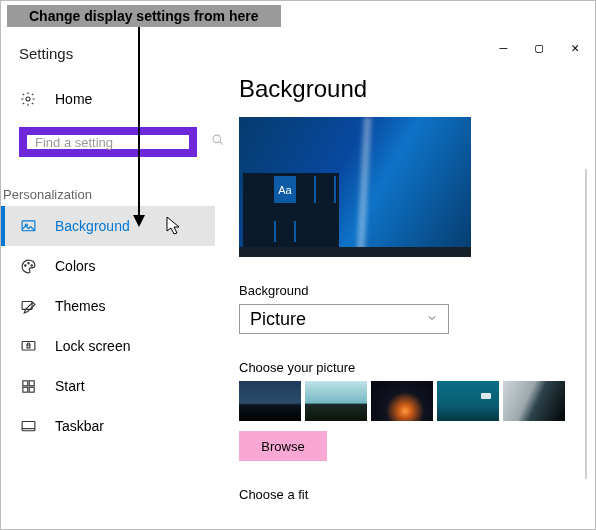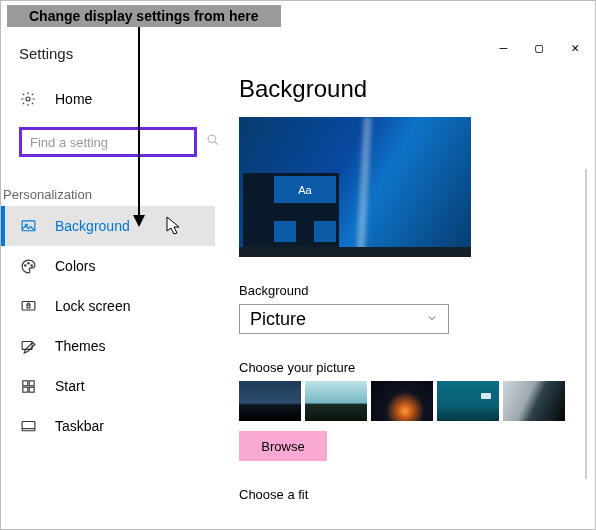--- a/index.html
+++ b/index.html
@@ -10,32 +10,32 @@
   .titlebar-title { font-size: 15px; color: #222; }
   .window-controls { position: absolute; top: 40px; right: 16px; display: flex; gap: 28px; align-items: center; }
   .window-controls span { font-size: 13px; color: #000; font-family: Consolas, monospace; line-height: 1; }
   .main { display: flex; height: calc(100% - 60px); }
   .sidebar { width: 214px; padding-top: 18px; display: flex; flex-direction: column; }
   .side-row { display: flex; align-items: center; height: 40px; padding-left: 18px; cursor: default; font-size: 14px; color: #000; gap: 18px; }
   .side-row .icon { width: 18px; display: flex; align-items: center; justify-content: center; color: #333; }
   .side-row.selected { background: #e4e4e4; border-left: 4px solid #0078d7; padding-left: 14px; color: #0078d7; }
   .side-row.selected .icon { color: #0078d7; }
   .search-wrap { padding: 8px 18px 12px 18px; }
-  .search-box { width: 100%; height: 30px; border: 3px solid #6d28d9; display: flex; align-items: center; padding: 0 8px; }
+  .search-box { width: 100%; height: 30px; border: 8px solid #6d28d9; display: flex; align-items: center; padding: 0 8px; }
   .search-box input { flex: 1; border: none; outline: none; font-size: 13px; color: #888; background: transparent; }
   .search-box input::placeholder { color: #9a9a9a; }
   .search-box .search-icon { opacity: .45; }
   .section-label { padding: 18px 18px 4px 2px; font-size: 13px; color: #666; }
   .content { flex: 1; padding: 14px 30px 0 24px; overflow: hidden; position: relative; }
   .page-title { font-size: 24px; font-weight: 400; color: #000; margin-bottom: 14px; }
   .preview { width: 232px; height: 140px; background: linear-gradient(120deg,#063b6d 0%,#0849a0 42%,#0e73c8 58%,#063b6d 100%); position: relative; overflow: hidden; }
   .preview .win-light { position:absolute; left:52%; top:0; width:8px; height:100%; background: rgba(255,255,255,.35); transform: skewX(-3deg); filter: blur(2px);}
   .preview-taskbar { position: absolute; bottom: 0; left: 0; width: 100%; height: 10px; background: #16202b; }
   .preview-start { position: absolute; bottom: 10px; left: 4px; width: 96px; height: 74px; background: #0b1a2a; }
-  .tiles { position:absolute; right:3px; top:3px; width:62px; height:68px; display:grid; grid-template-columns: 1fr 1fr; grid-template-rows: 40% 30% 30%; gap:18px; }
+  .tiles { position:absolute; right:3px; top:3px; width:62px; height:68px; display:grid; grid-template-columns: 1fr 1fr 1fr 1fr; grid-template-rows: 40% 30% 30%; gap:18px; }
   .tiles div { background:#0d5aa6; }
   .tiles .big { grid-column: 1 / 3; display:flex; align-items:center; justify-content:center; color:#fff; font-size:11px; }
   .preview-window { position: absolute; bottom: 44px; left: 6px; width: 26px; height: 24px; background: rgba(255,255,255,.88); border-top: 5px solid #cfcfcf; }
   .field-label { font-size: 13px; color: #000; margin-top: 26px; margin-bottom: 6px; }
   .dropdown { width: 210px; height: 30px; border: 1px solid #999; display: flex; align-items: center; justify-content: space-between; padding: 0 10px; font-size: 18px; background: #fff; }
   .dropdown .chev { font-size: 11px; color: #555; }
   .thumbs { display: flex; gap: 4px; margin-top: 6px; }
   .thumb { width: 62px; height: 40px; }
   .t1 { background: linear-gradient(to bottom,#1f3a5a 0%,#2d4d6c 55%,#0b1520 60%,#000 100%); }
   .t2 { background: linear-gradient(to bottom,#bfe3e8 0%,#76b8c4 55%,#1b2b2a 58%,#0b1407 100%); }
@@ -111,36 +111,36 @@
             <circle cx="12" cy="7.5" r="1"></circle>
             <circle cx="16.5" cy="10.5" r="1"></circle>
           </svg>
       </span>
       <span>Colors</span>
     </div>
 
     <div class="side-row">
       <span class="icon">
         <svg width="17" height="17" viewBox="0 0 24 24" fill="none" stroke="currentColor" stroke-width="1.6">
+            <rect x="3" y="5" width="14" height="11" rx="1"></rect>
+            <path d="M8 16l-2 5 5-2 10-10-3-3z"></path>
+          </svg>
+      </span>
+      <span>Themes</span>
+    </div>
+
+    <div class="side-row">
+      <span class="icon">
+        <svg width="17" height="17" viewBox="0 0 24 24" fill="none" stroke="currentColor" stroke-width="1.6">
             <rect x="3" y="5" width="18" height="12" rx="1"></rect>
             <rect x="10" y="10" width="4" height="4"></rect>
             <path d="M10 10v-1a2 2 0 014 0v1"></path>
           </svg>
       </span>
       <span>Lock screen</span>
-    </div>
-
-    <div class="side-row">
-      <span class="icon">
-        <svg width="17" height="17" viewBox="0 0 24 24" fill="none" stroke="currentColor" stroke-width="1.6">
-            <rect x="3" y="5" width="14" height="11" rx="1"></rect>
-            <path d="M8 16l-2 5 5-2 10-10-3-3z"></path>
-          </svg>
-      </span>
-      <span>Themes</span>
     </div>
 
     <div class="side-row">
       <span class="icon">
         <svg width="17" height="17" viewBox="0 0 24 24" fill="none" stroke="currentColor" stroke-width="1.6">
             <rect x="4" y="4" width="7" height="7"></rect>
             <rect x="13" y="4" width="7" height="7"></rect>
             <rect x="4" y="13" width="7" height="7"></rect>
             <rect x="13" y="13" width="7" height="7"></rect>
           </svg>

